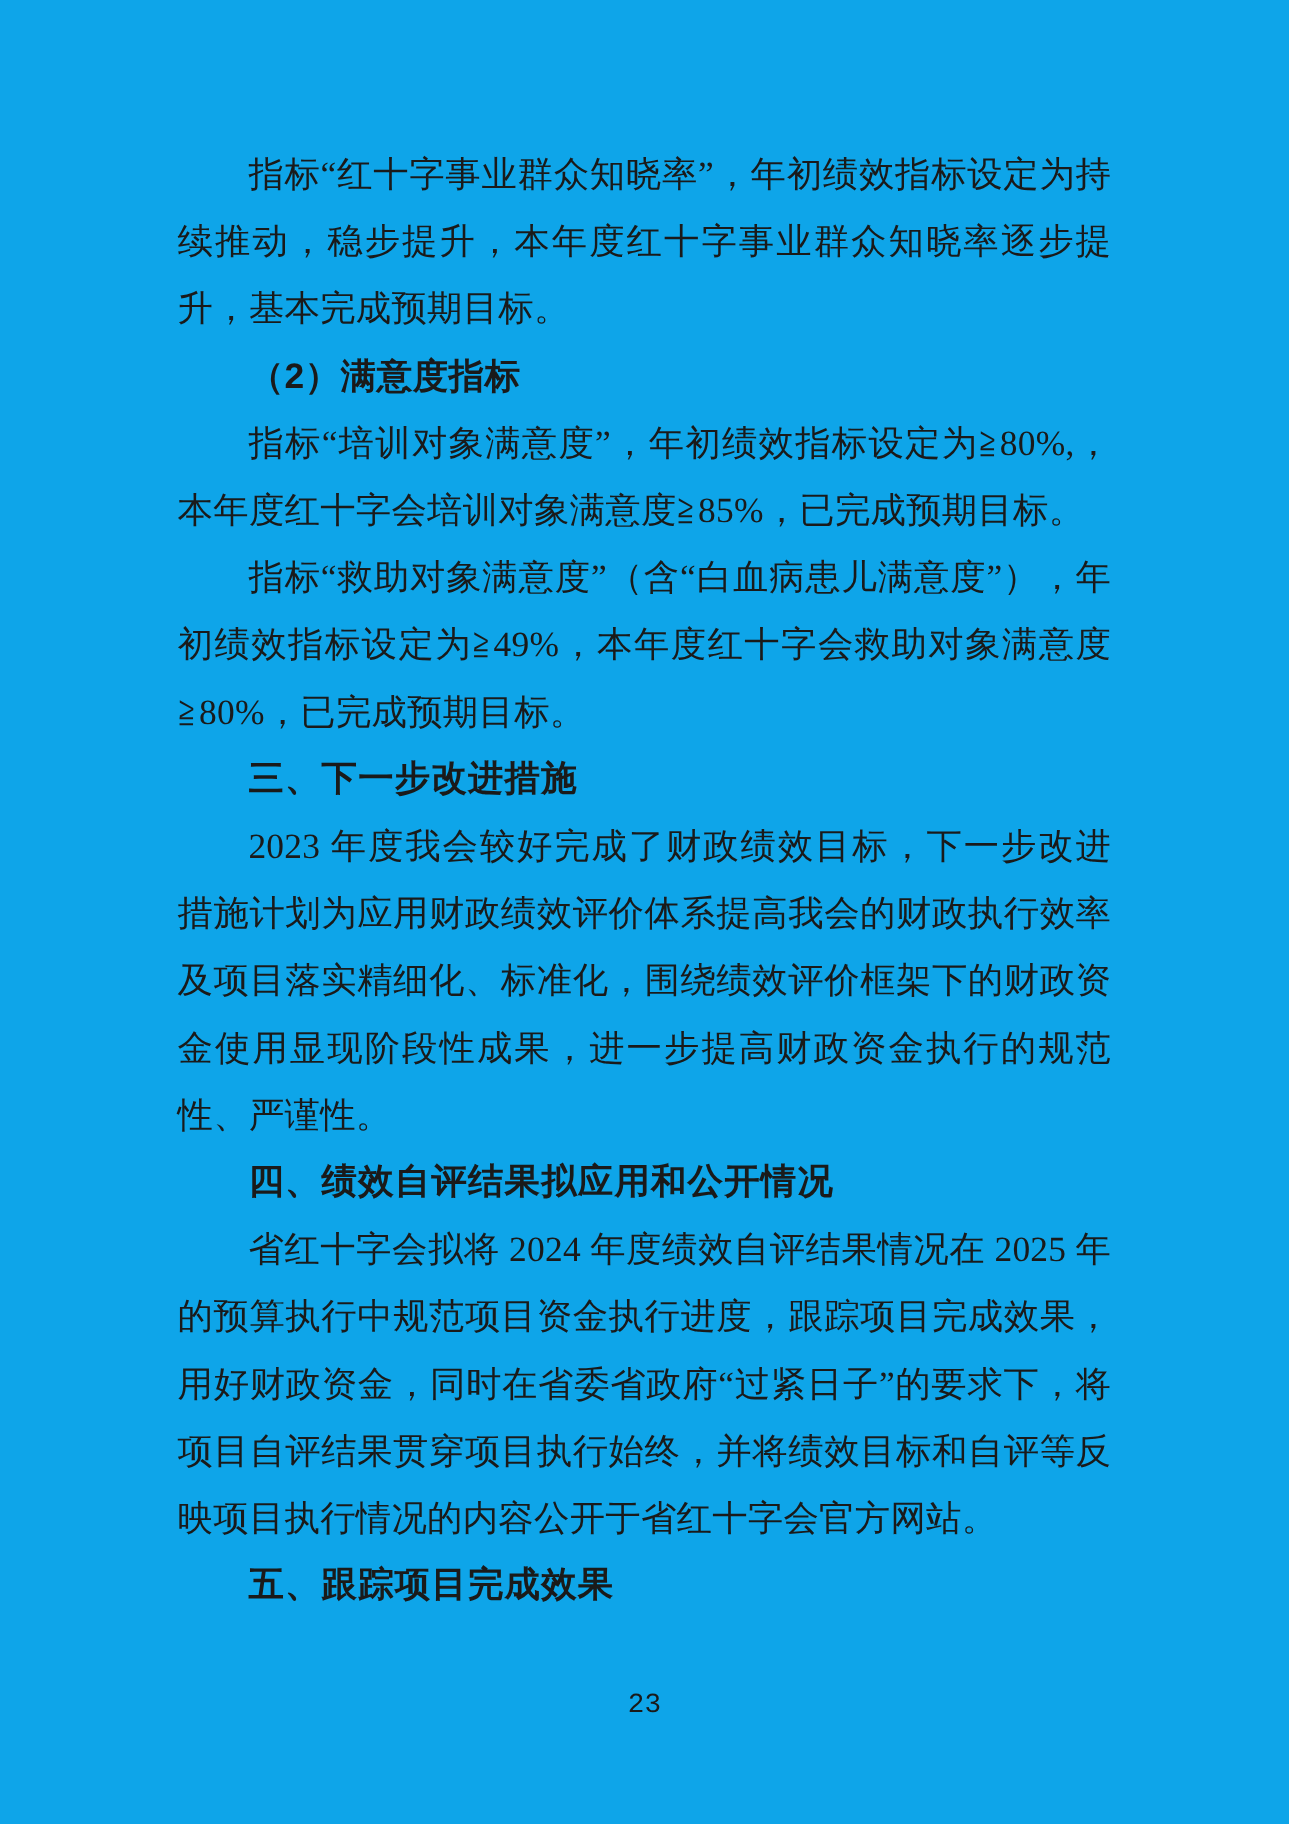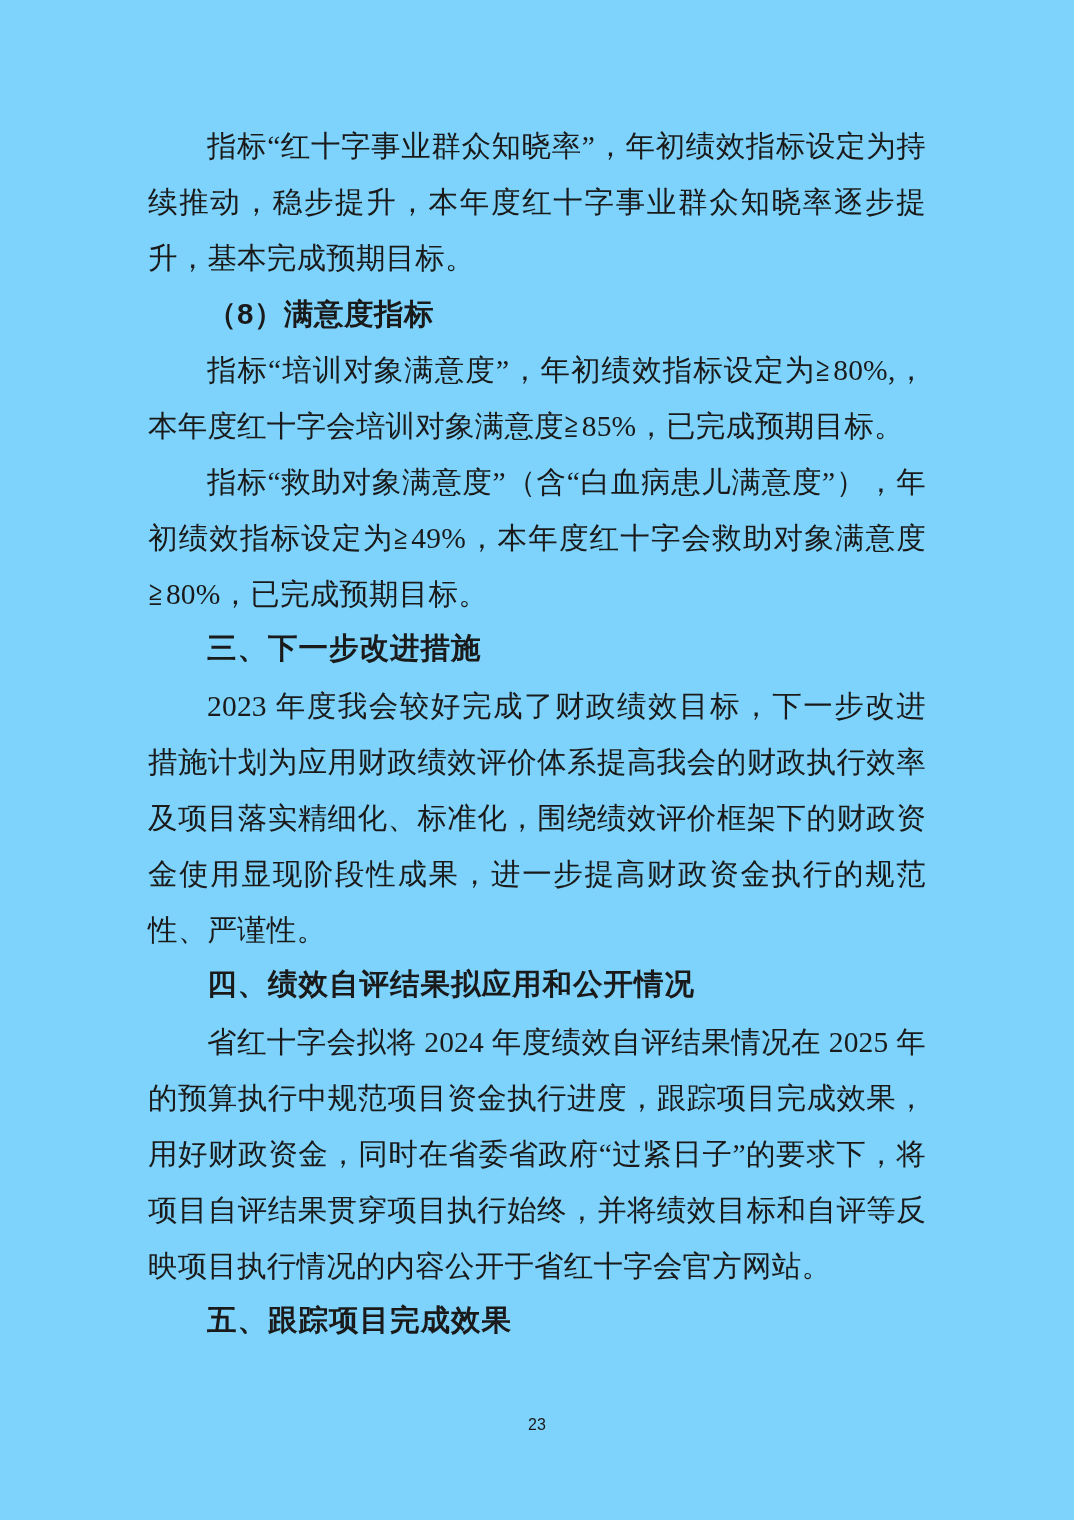--- a/index.html
+++ b/index.html
@@ -15,21 +15,21 @@
     color: #1a1a1a;
     position: relative;
     overflow: hidden;
   }
   .page {
     position: relative;
     width: 1074px;
     height: 1520px;
     box-sizing: border-box;
     padding: 118px 148px 0 148px;
-    background: #7dd3fc;
+    background: #0ea5e9;
   }
   .doc-body {
     font-size: 29.5px;
     line-height: 56px;
     letter-spacing: 0.2px;
     text-align: justify;
     text-justify: inter-ideograph;
   }
   p {
     margin: 0;
@@ -49,32 +49,32 @@
     font-weight: bold;
     font-family: "Liberation Sans", "DejaVu Sans", sans-serif;
     letter-spacing: 0.5px;
   }
   .page-number {
     position: absolute;
     left: 0;
     right: 0;
     bottom: 86px;
     text-align: center;
-    font-size: 16px;
-    font-family: Liberation Sans, sans-serif;
+    font-size: 23px;
+    font-family: Liberation Mono, monospace;
     color: #1a1a1a;
   }
 </style>
 </head>
 <body>
 
 <div class="page">
   <div class="doc-body">
     <p class="para">指标“红十字事业群众知晓率”，年初绩效指标设定为持续推动，稳步提升，本年度红十字事业群众知晓率逐步提升，基本完成预期目标。</p>
-    <p class="subheading">（8）满意度指标</p>
+    <p class="subheading">（2）满意度指标</p>
     <p class="para">指标“培训对象满意度”，年初绩效指标设定为≧80%,，本年度红十字会培训对象满意度≧85%，已完成预期目标。</p>
     <p class="para">指标“救助对象满意度”（含“白血病患儿满意度”），年初绩效指标设定为≧49%，本年度红十字会救助对象满意度≧80%，已完成预期目标。</p>
     <p class="heading">三、下一步改进措施</p>
     <p class="para">2023 年度我会较好完成了财政绩效目标，下一步改进措施计划为应用财政绩效评价体系提高我会的财政执行效率及项目落实精细化、标准化，围绕绩效评价框架下的财政资金使用显现阶段性成果，进一步提高财政资金执行的规范性、严谨性。</p>
     <p class="heading">四、绩效自评结果拟应用和公开情况</p>
     <p class="para">省红十字会拟将 2024 年度绩效自评结果情况在 2025 年的预算执行中规范项目资金执行进度，跟踪项目完成效果，用好财政资金，同时在省委省政府“过紧日子”的要求下，将项目自评结果贯穿项目执行始终，并将绩效目标和自评等反映项目执行情况的内容公开于省红十字会官方网站。</p>
     <p class="heading">五、跟踪项目完成效果</p>
   </div>
   <div class="page-number">23</div>
 </div>

